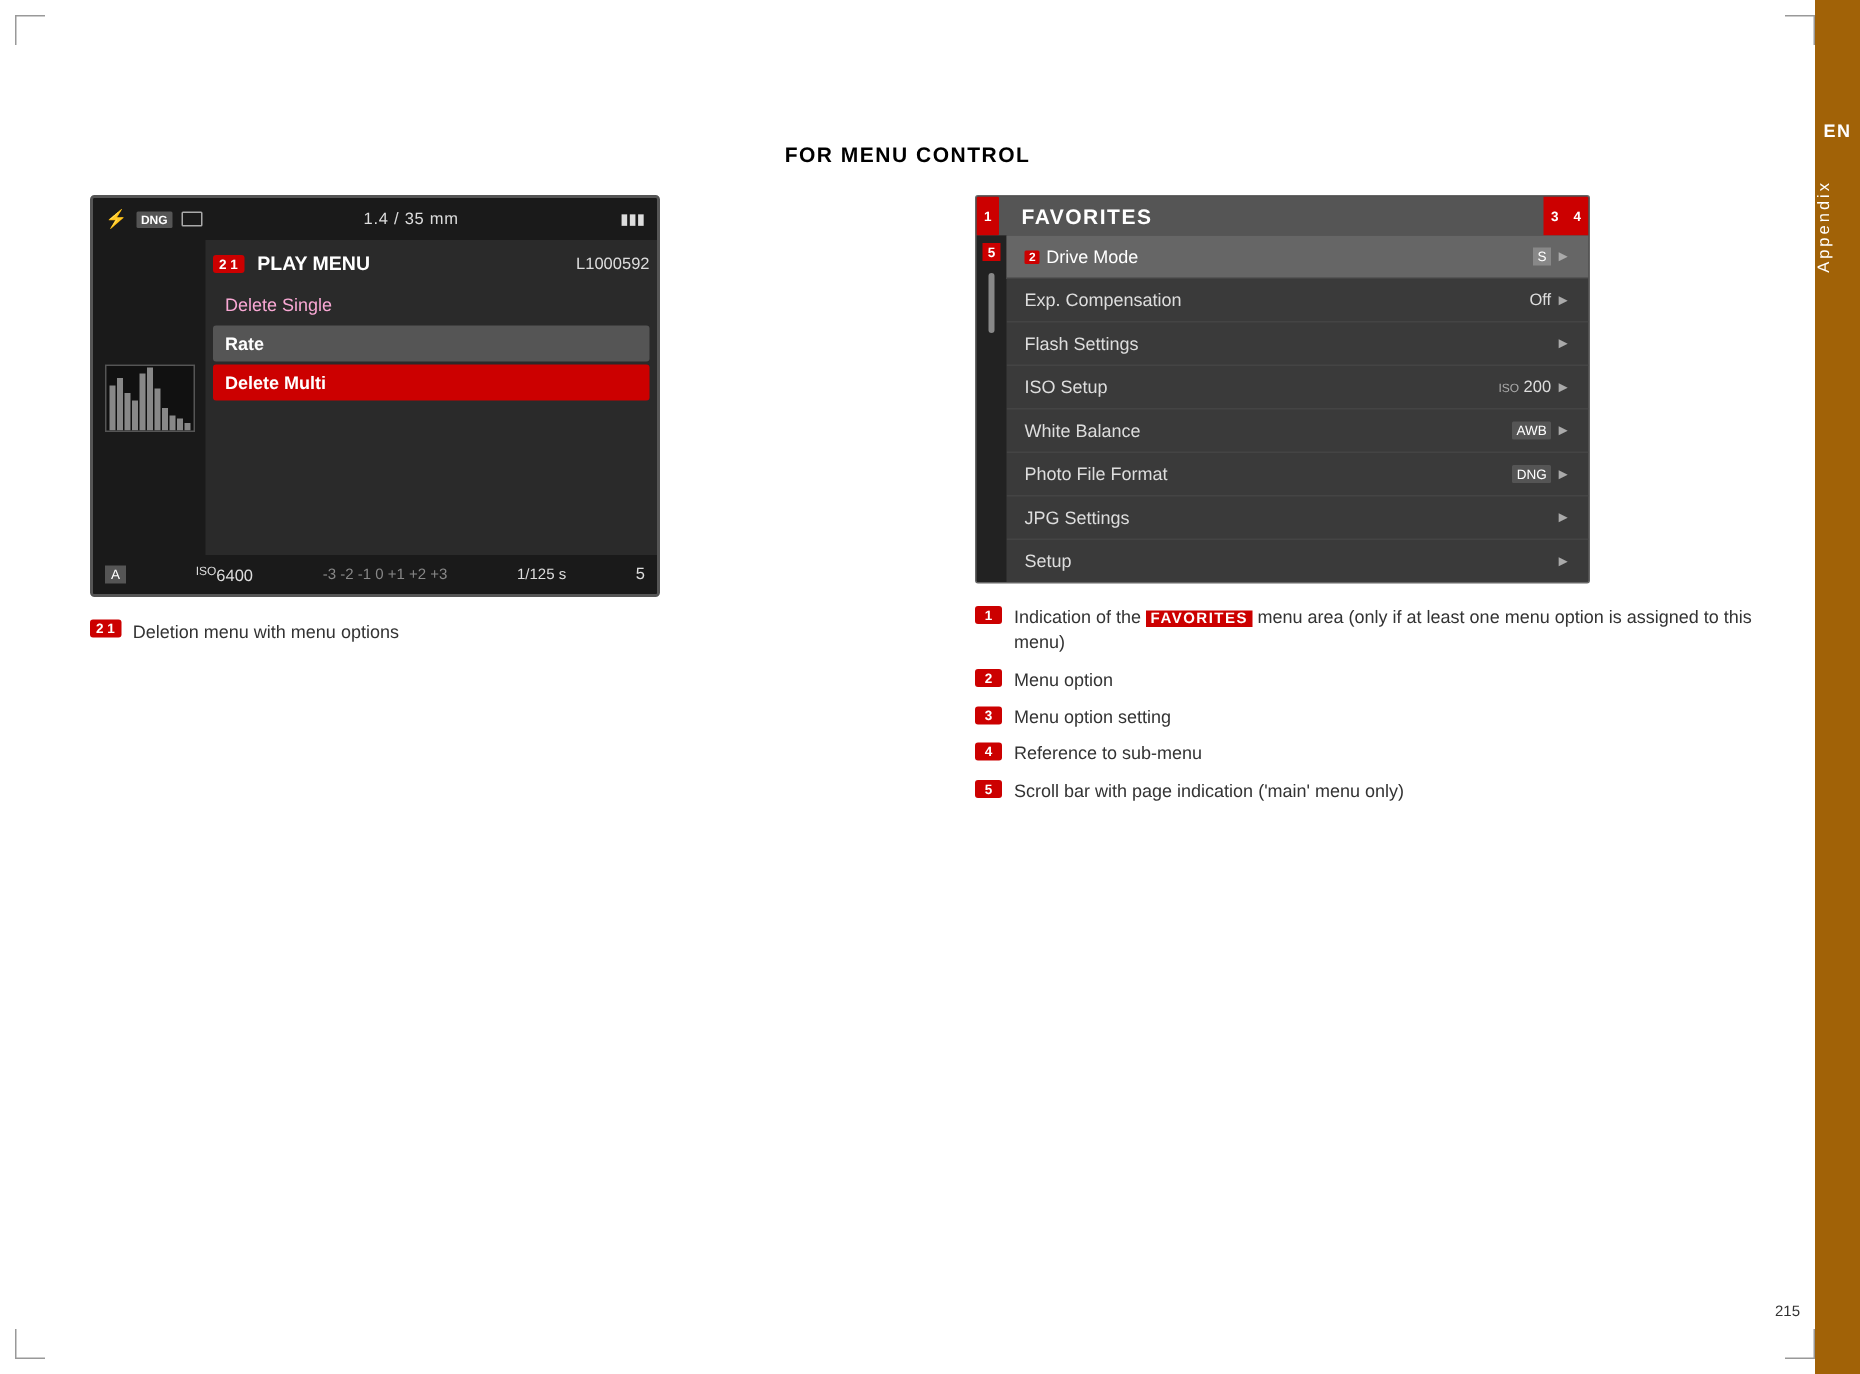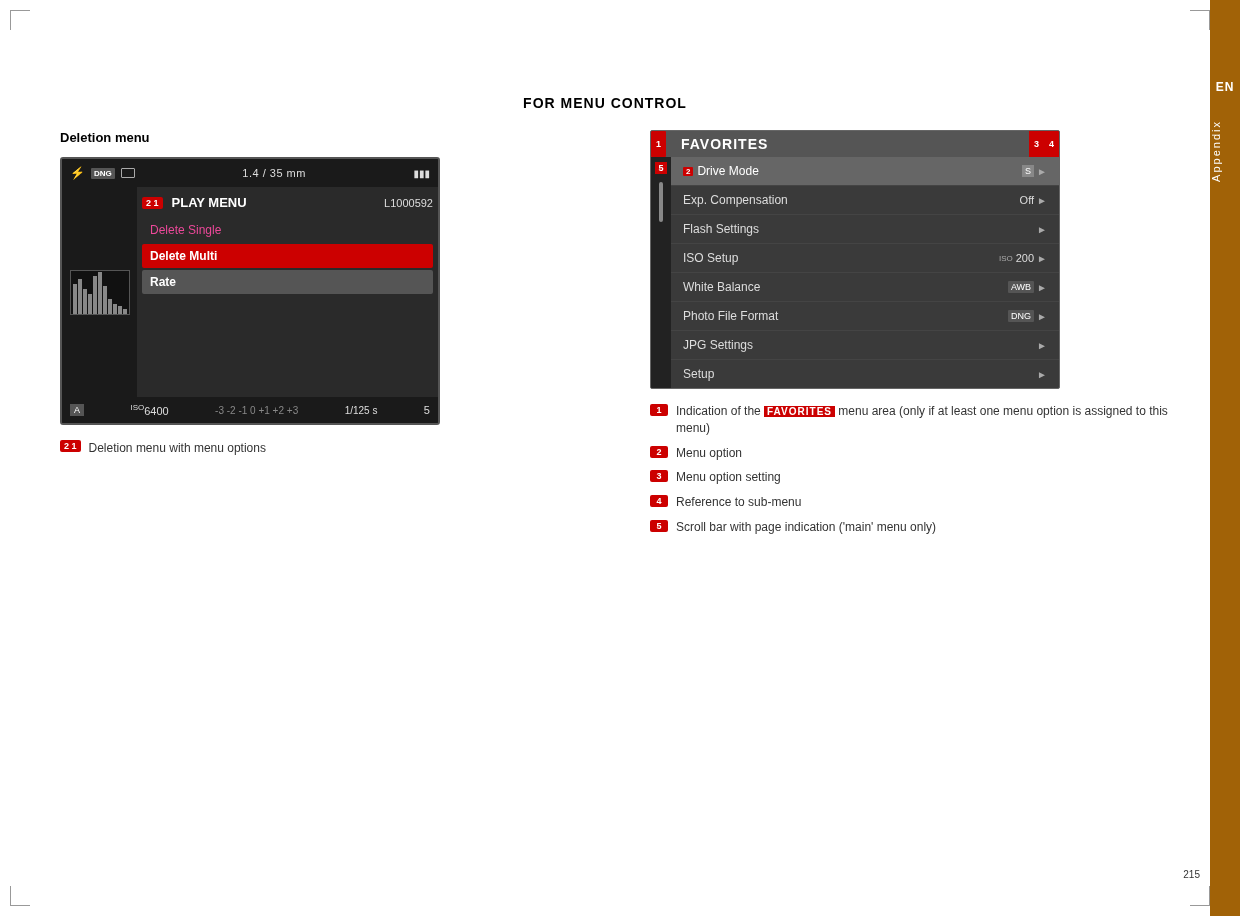--- a/index.html
+++ b/index.html
@@ -204,21 +204,21 @@
       font-size: 13px;
       font-weight: bold;
       margin-left: 4px;
     }
     .cam-menu-id {
       color: #ddd;
       font-size: 11px;
     }
     .cam-menu-item {
       padding: 5px 8px;
-      color: #ec4899;
+      color: #f9a8d4;
       font-size: 12px;
       border-radius: 2px;
       margin-bottom: 2px;
     }
     .cam-menu-item.selected {
       background: #555;
       color: white;
       font-weight: bold;
     }
     .cam-menu-item.highlighted {
@@ -490,21 +490,20 @@
   <span class="sidebar-appendix">Appendix</span>
 </div>
 
 <div class="page-number">215</div>
 
 <div class="main-content">
 
   <div class="section-title">FOR MENU CONTROL</div>
 
   <div class="left-panel">
-    <div class="panel-title">Deletion menu</div>
 
     <div class="camera-screen-left">
 
       <div class="cam-top-bar">
         <div class="cam-top-icons">
           <span class="cam-icon-lightning">⚡</span>
           <span class="cam-icon-dng">DNG</span>
           <span class="cam-icon-rect"></span>
         </div>
         <span class="cam-top-info">1.4 / 35 mm</span>
@@ -533,22 +532,22 @@
         <div class="cam-menu">
           <div class="cam-menu-header">
             <div style="display:flex;align-items:center;gap:5px;">
               <span class="badge-red">2 1</span>
               <span class="cam-menu-title">PLAY MENU</span>
             </div>
             <span class="cam-menu-id">L1000592</span>
           </div>
 
           <div class="cam-menu-item">Delete Single</div>
+          <div class="cam-menu-item selected">Rate</div>
           <div class="cam-menu-item highlighted">Delete Multi</div>
-          <div class="cam-menu-item selected">Rate</div>
         </div>
       </div>
 
       <div class="cam-bottom-bar">
         <span class="cam-bottom-mode">A</span>
         <span class="cam-bottom-iso"><span style="font-size:8px;vertical-align:super;">ISO</span>6400</span>
         <div class="cam-bottom-meter">
           <span style="color:#888;font-size:10px;">-3 -2 -1 0 +1 +2 +3</span>
         </div>
         <span class="cam-bottom-shutter">1/125 s</span>

